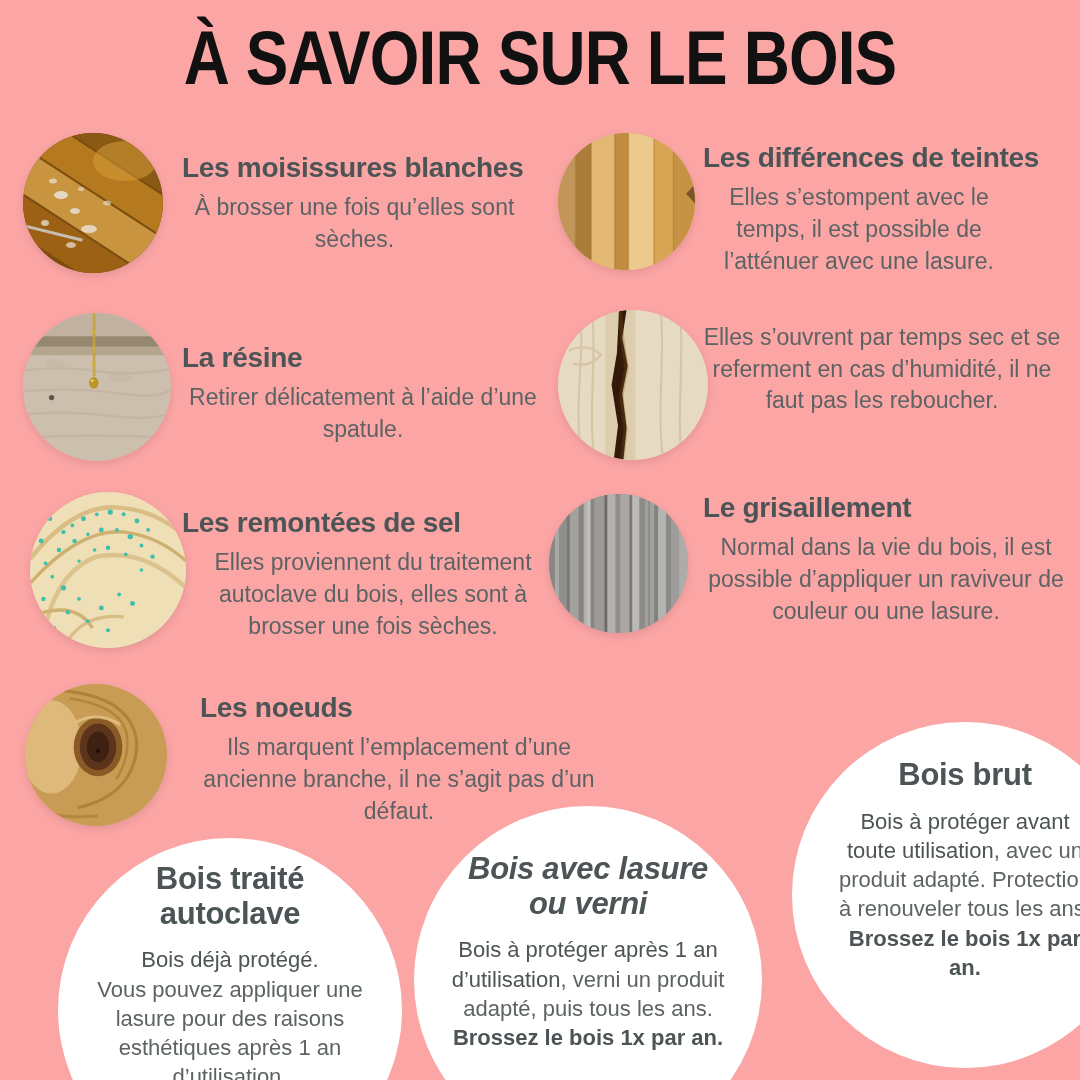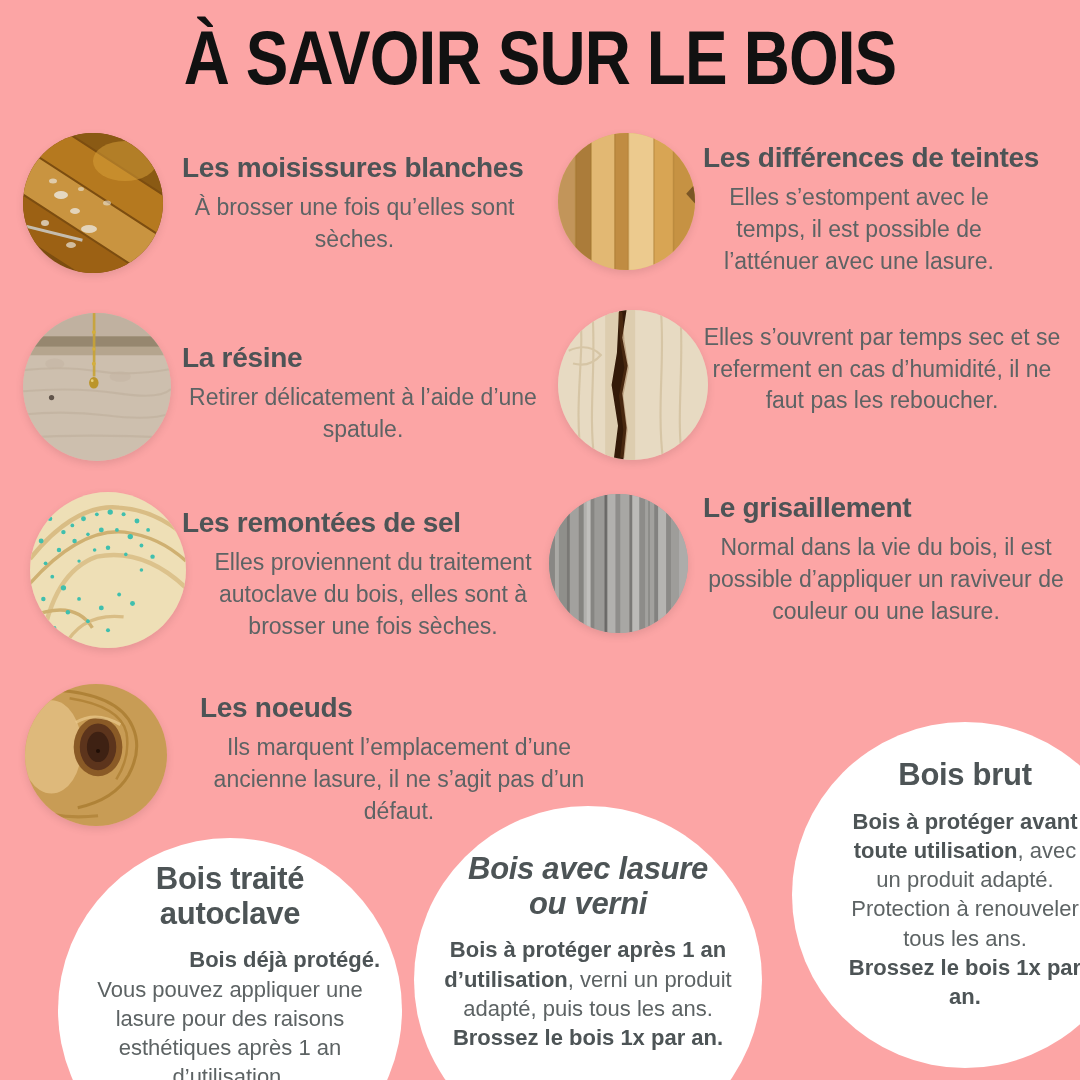--- a/index.html
+++ b/index.html
@@ -35,21 +35,21 @@
   .t6{left:703px;top:492px;width:366px;}
   .p7{left:25px;top:684px;width:142px;height:142px;}
   .t7{left:180px;top:692px;width:398px;margin-left:20px;}
   
   .advice{
     position:absolute;background:#ffffff;border-radius:50%;
     text-align:center;color:#5d6364;box-sizing:border-box;
   }
   .advice h2{margin:0 auto;font-size:31px;font-weight:700;color:#4d5456;line-height:1.12;letter-spacing:-.3px;}
   .advice p{margin:14px auto 0;font-size:22px;line-height:1.33;}
-  .advice .bi{font-weight:700;color:#4d5456;text-align:right;}
+  .advice .bi{font-weight:400;color:#4d5456;}
   .advice .bo{display:block;font-weight:700;color:#4d5456;}
   .advice .blk{display:block;}
   .c1{left:58px;top:838px;width:344px;height:344px;padding-top:24px;}
   .c1 h2{max-width:250px;}
   .c1 p{max-width:300px;}
   .c2{left:414px;top:806px;width:348px;height:348px;padding-top:46px;}
   .c2 h2{max-width:262px;font-style:italic;}
   .c2 p{max-width:312px;}
   .c3{left:792px;top:722px;width:346px;height:346px;padding-top:36px;}
   .c3 p{max-width:252px;}
@@ -265,21 +265,21 @@
       </g>
       <ellipse cx="72" cy="62" rx="24" ry="29" fill="#8a5a26"></ellipse>
       <ellipse cx="72" cy="62" rx="18" ry="23" fill="#5c341c"></ellipse>
       <ellipse cx="72" cy="62" rx="11" ry="15" fill="#3e2113"></ellipse>
       <circle cx="72" cy="66" r="2" fill="#1f0e06"></circle>
       <path d="M50 38 Q70 26 94 40" stroke="#e9c98c" stroke-width="3" fill="none" opacity=".7"></path>
     </svg>
   </div>
   <div class="itext t7">
     <h2 class="ih">Les noeuds</h2>
-    <p class="ib">Ils marquent l’emplacement d’une ancienne lasure, il ne s’agit pas d’un défaut.</p>
+    <p class="ib">Ils marquent l’emplacement d’une ancienne branche, il ne s’agit pas d’un défaut.</p>
   </div>
 
   <div class="advice c1">
     <h2>Bois traité autoclave</h2>
     <p>
       <span class="bi blk">Bois déjà protégé.</span>
       <span>Vous pouvez appliquer une lasure pour des raisons esthétiques après 1 an d’utilisation.</span>
       
     </p>
   </div>

